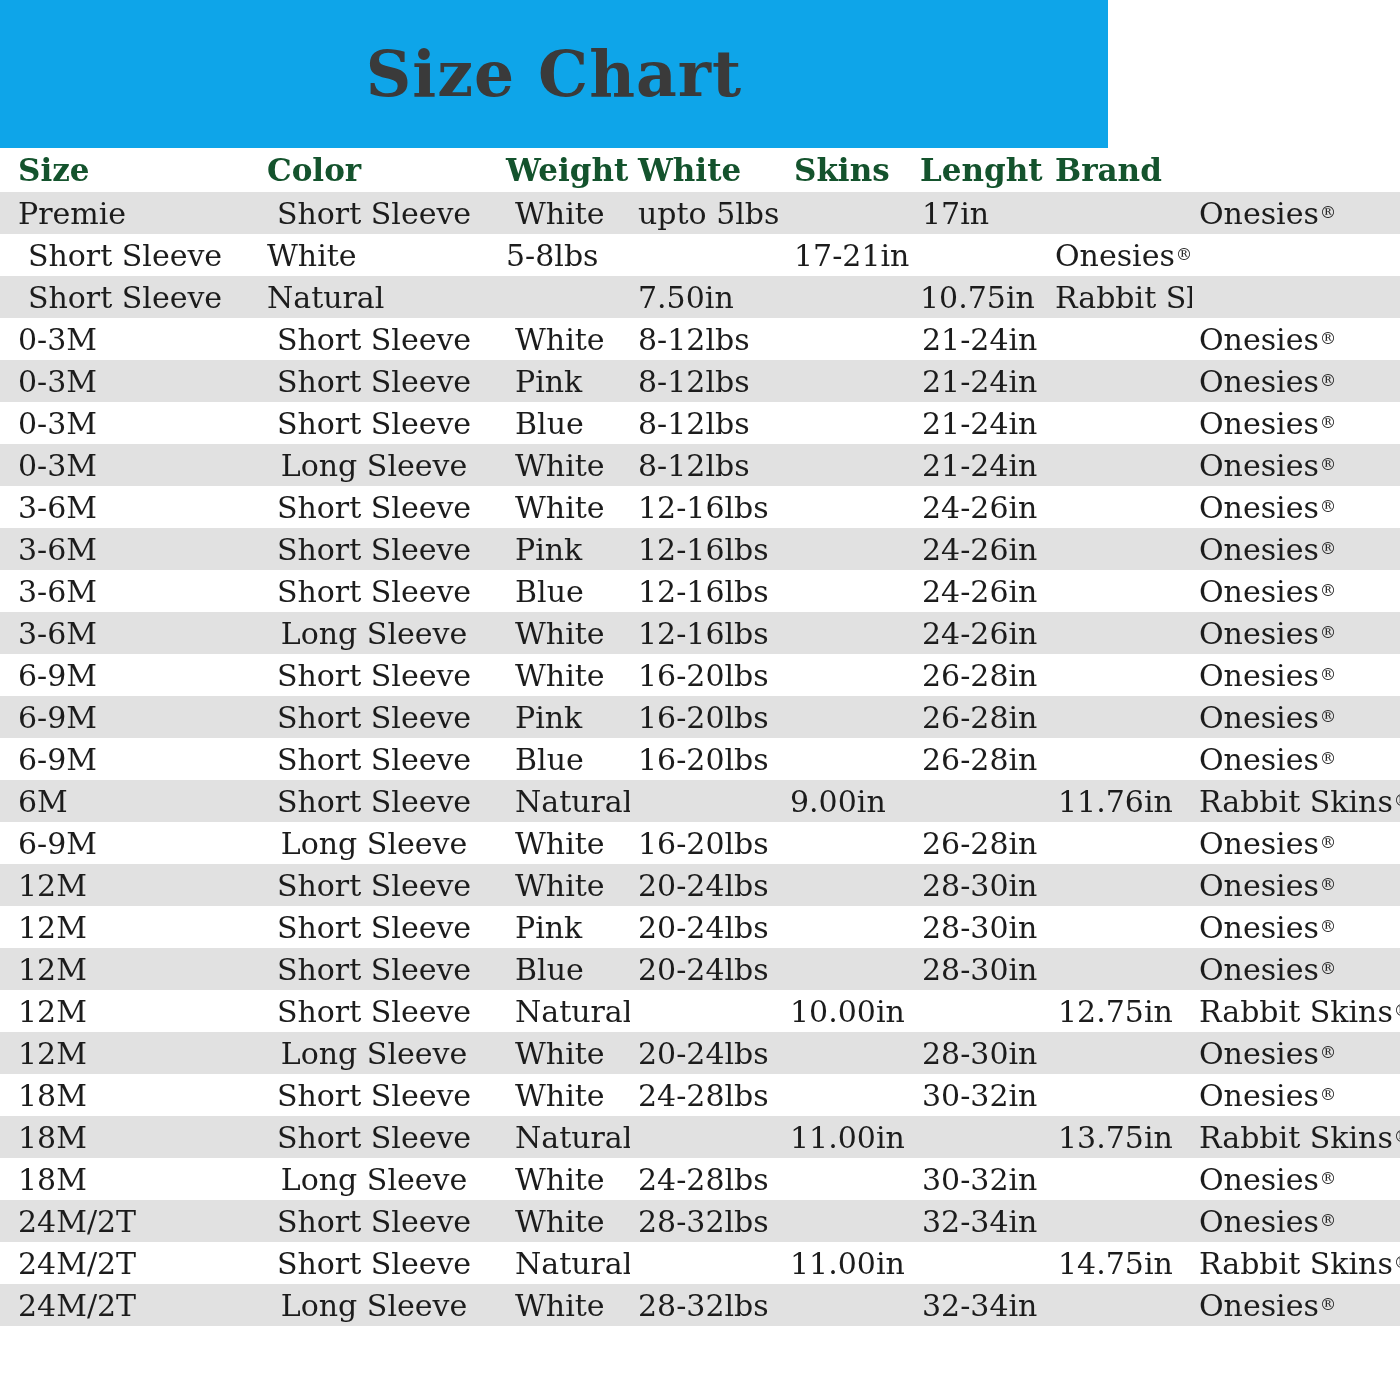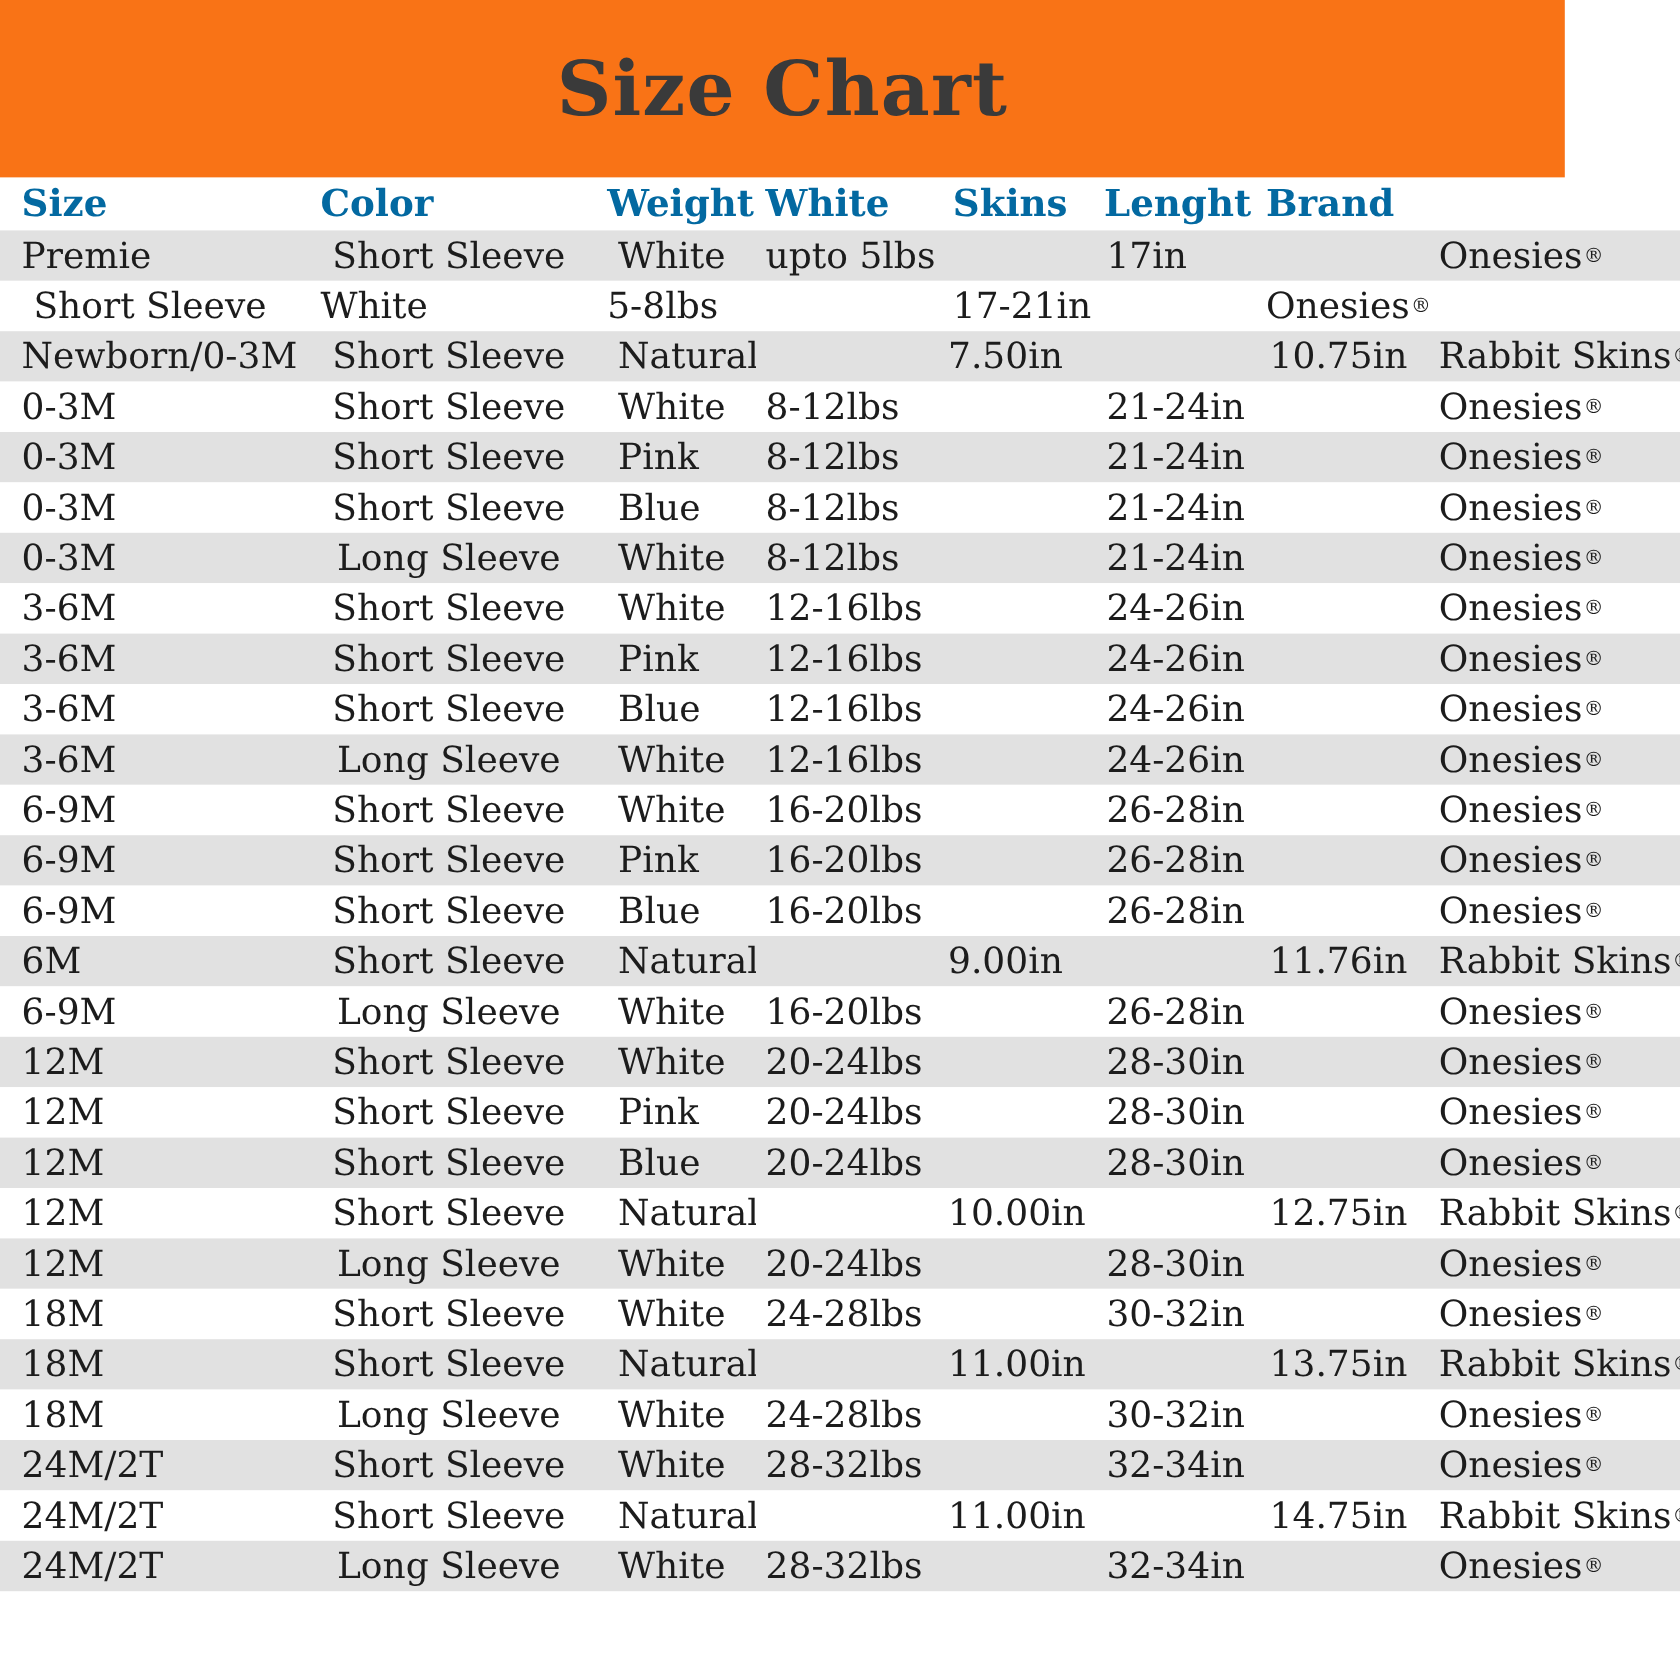--- a/index.html
+++ b/index.html
@@ -4,23 +4,23 @@
 <style>
   * { margin: 0; padding: 0; box-sizing: border-box; }
   html, body {
     width: 1400px;
     height: 1400px;
     background: #ffffff;
     font-family: "DejaVu Serif", serif;
     overflow: hidden;
   }
   .title-band {
-    width: 1304px;
+    width: 1108px;
     height: 148px;
-    background: #f97316;
+    background: #0ea5e9;
     display: flex;
     align-items: center;
     justify-content: center;
   }
   .page-title {
     font-size: 63px;
     font-weight: 700;
     color: #3a3a3a;
     letter-spacing: 1px;
   }
@@ -35,21 +35,21 @@
   .trow.gray { background: #e1e1e1; }
   .trow.white { background: #ffffff; }
   .cell {
     display: flex;
     align-items: center;
     font-size: 30px;
     color: #1c1c1c;
     white-space: nowrap;
     overflow: hidden;
   }
-  .header .cell { font-weight: 700; font-size: 31px; color: #0369a1; }
+  .header .cell { font-weight: 700; font-size: 31px; color: #14532d; }
   .col-size   { padding-left: 18px; }
   .col-sleeve { justify-content: center; }
   .col-color  { padding-left: 17px; }
   .col-weight { padding-left: 8px; }
   .col-width  { padding-left: 8px; }
   .col-height { padding-left: 12px; }
   .col-lenght { padding-left: 10px; }
   .col-brand  { padding-left: 7px; text-align: right; }
   sup.reg {
     font-size: 55%;
@@ -95,21 +95,20 @@
     <div class="cell col-weight">5-8lbs</div>
     <div class="cell col-width"></div>
     <div class="cell col-height">17-21in</div>
     <div class="cell col-lenght"></div>
     <div class="cell col-brand">
           <span>Onesies</span>
           <sup class="reg">®</sup>
         </div>
   </div>
       <div class="trow gray">
-    <div class="cell col-size">Newborn/0-3M</div>
     <div class="cell col-sleeve">Short Sleeve</div>
     <div class="cell col-color">Natural</div>
     <div class="cell col-weight"></div>
     <div class="cell col-width">7.50in</div>
     <div class="cell col-height"></div>
     <div class="cell col-lenght">10.75in</div>
     <div class="cell col-brand">
           <span>Rabbit Skins</span>
           <sup class="reg">®</sup>
         </div>

